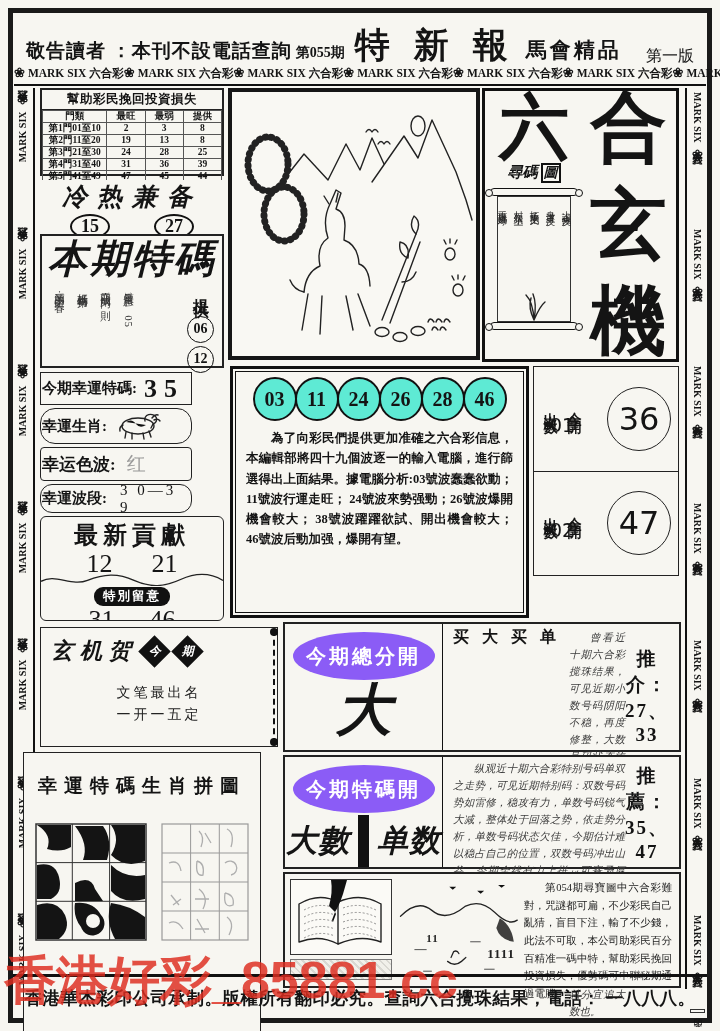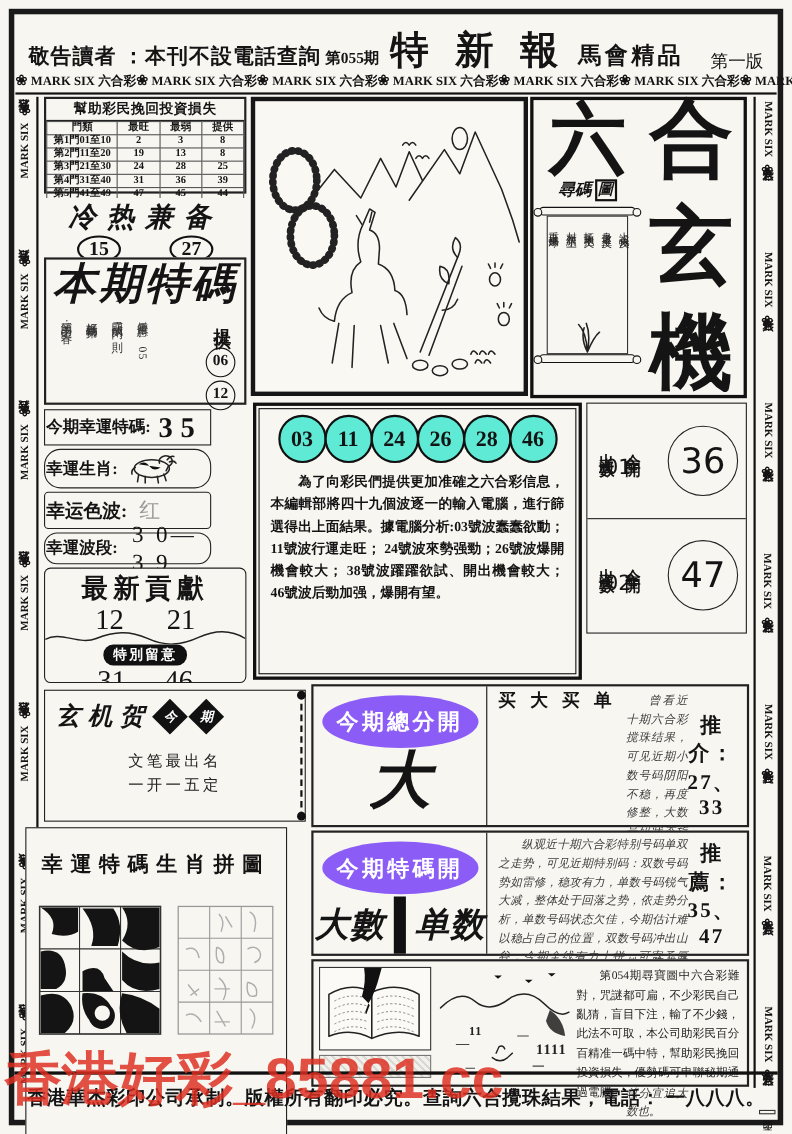--- a/index.html
+++ b/index.html
@@ -46,21 +46,21 @@
   .note-v { writing-mode:vertical-rl; font-size:10.5px; color:#333; letter-spacing:1px; transform:skewY(-3deg); }
   .provide { display:flex; flex-direction:column; align-items:center; gap:3px; }
   .provide-label { writing-mode:vertical-rl; font-size:16px; font-weight:800; letter-spacing:4px; }
   .pnum { width:27px; height:27px; border:1.5px solid #111; border-radius:50%; display:flex; align-items:center; justify-content:center; font-size:14px; font-weight:700; }
 
   .lucky { left:40px; width:152px; display:flex; align-items:center; padding:0 1px; gap:5px; position:absolute; border:1.5px solid #222; }
   .lucky .lab { font-size:15px; font-weight:800; white-space:nowrap; }
   .lk1 { top:372px; height:33px; } .lk1 .val { font-size:26px; font-weight:900; letter-spacing:7px; margin-left:2px; }
   .lk2 { top:408px; height:36px; border-radius:15px; }
   .lk3 { top:447px; height:34px; border-radius:4px; } .lk3 .val { font-size:19px; color:#9a9a9a; margin-left:6px; letter-spacing:2px; }
-  .lk4 { top:484px; height:29px; border-radius:12px; } .lk4 .val { font-size:21px; letter-spacing:3px; margin-left:8px; }
+  .lk4 { top:484px; height:29px; border-radius:12px; } .lk4 .val { font-size:15px; letter-spacing:3px; margin-left:8px; }
 
   .sec-contrib { left:40px; top:516px; width:184px; height:105px; border-radius:6px; text-align:center; overflow:hidden; }
   .ct-title { font-size:24px; font-weight:900; letter-spacing:5px; margin-top:2px; }
   .ct-nums { display:flex; justify-content:space-around; padding:0 26px; font-size:26px; line-height:1.0; }
   .ct-wave { display:block; width:100%; height:13px; margin-top:-4px; }
   .ct-note { display:inline-block; background:#111; color:#fff; font-size:12.5px; font-weight:800; letter-spacing:2px; padding:1px 9px; border-radius:9px; margin-top:-2px; }
   .ct-nums2 { display:flex; justify-content:space-around; padding:0 30px; font-size:26px; line-height:1.05; }
 
   .sec-xuanji { left:40px; top:627px; width:238px; height:120px; display:flex; }
   .xj-main { flex:1; padding:8px 4px 0 10px; }

